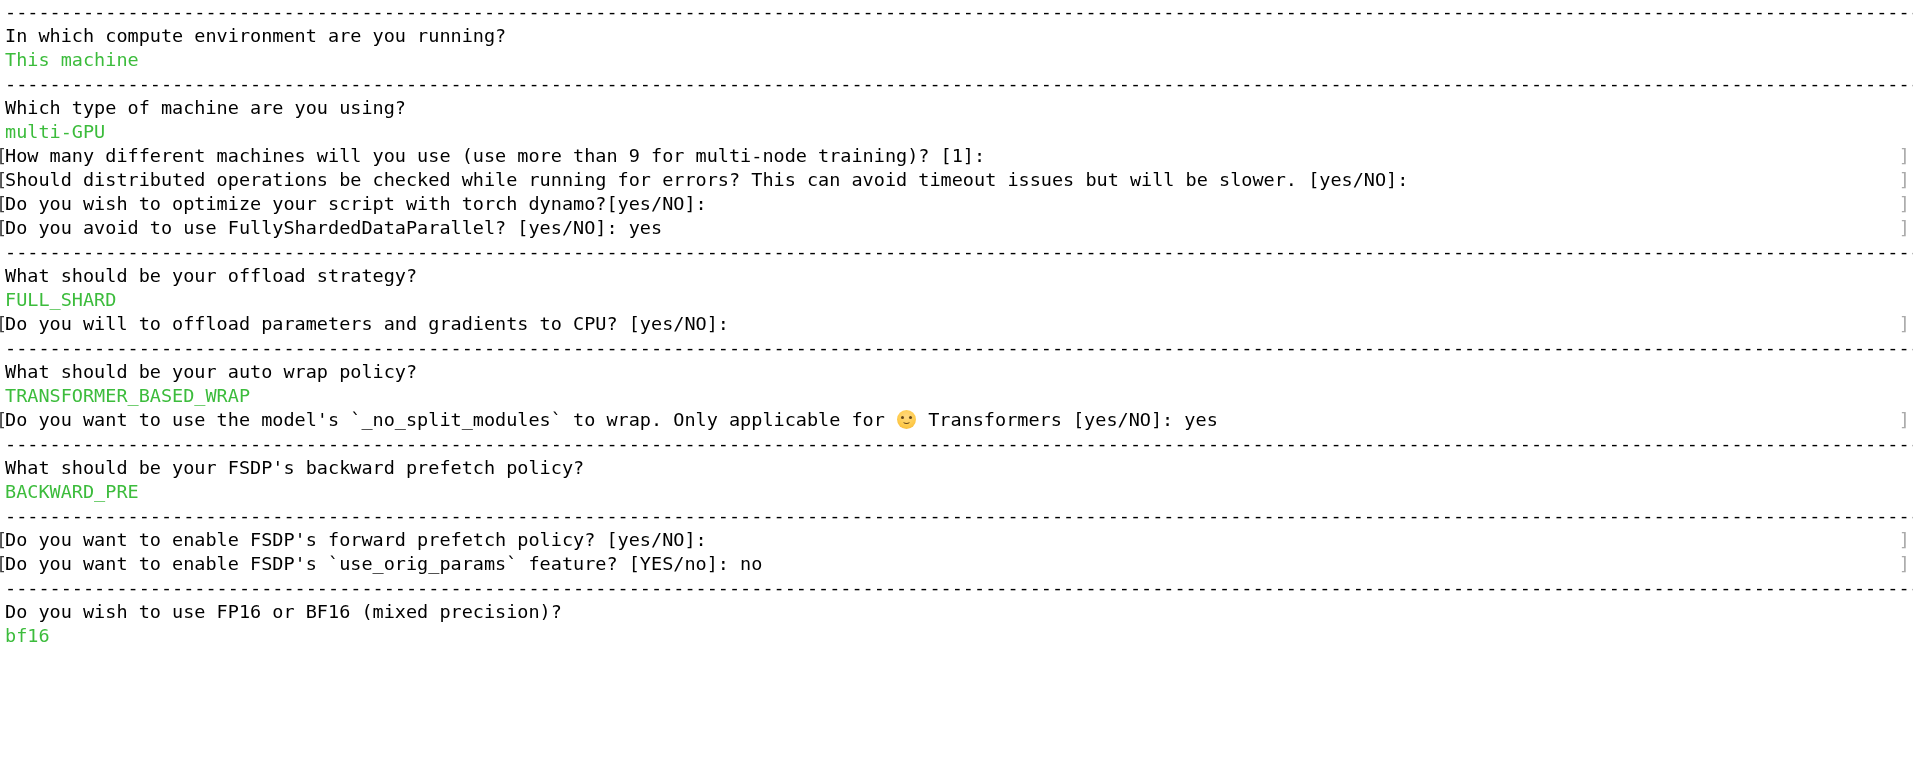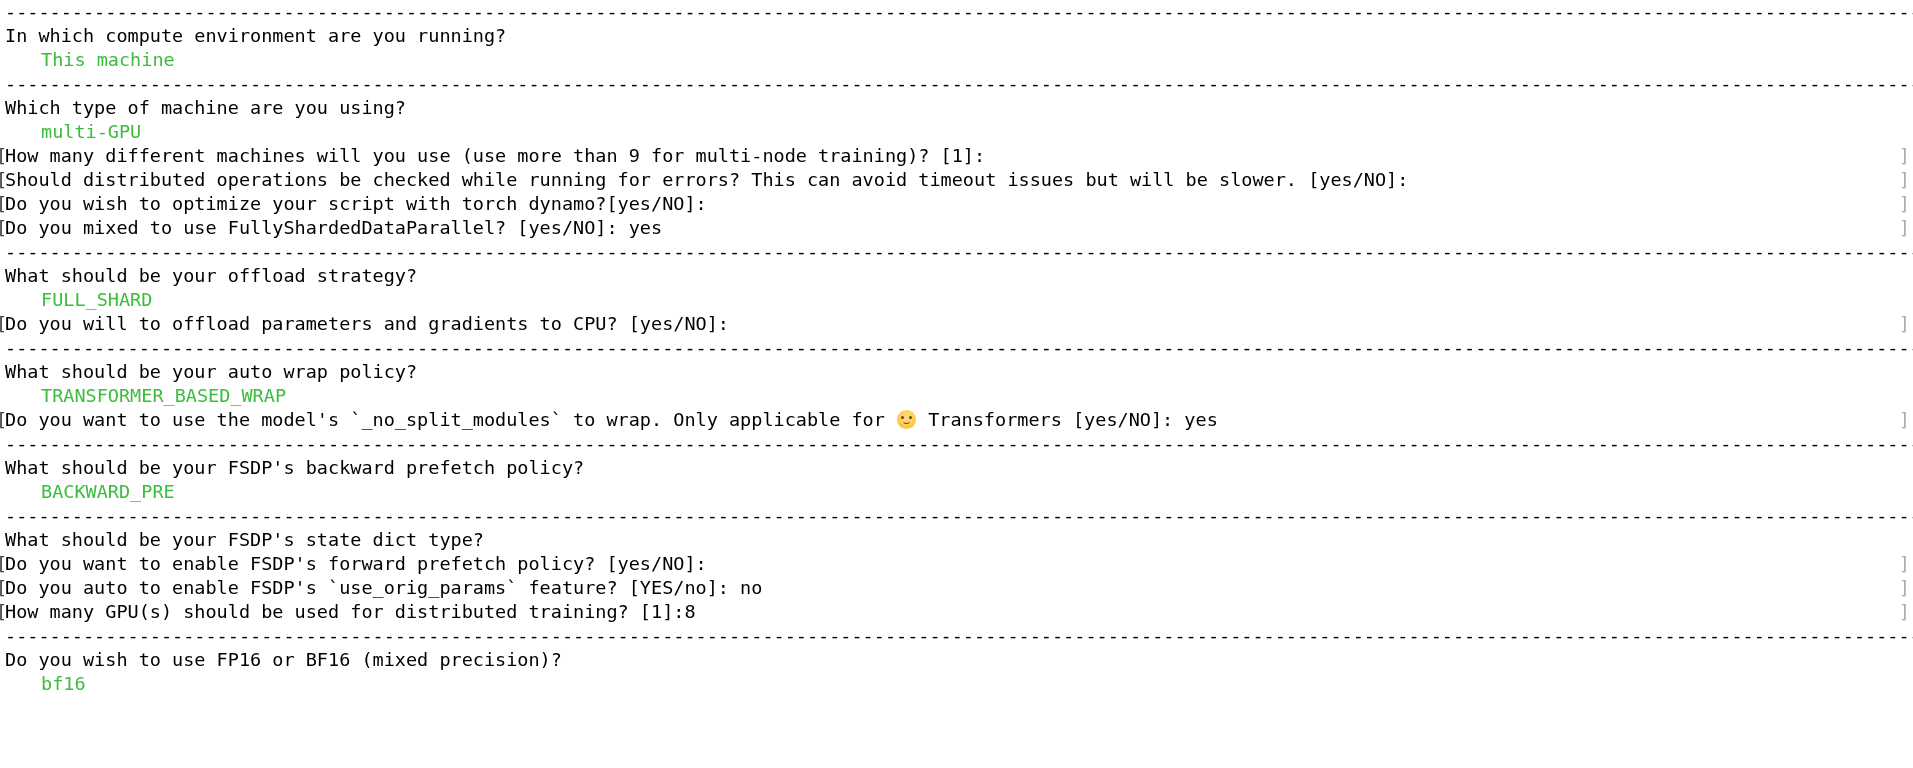--- a/index.html
+++ b/index.html
@@ -27,21 +27,21 @@
     height:24px;
     padding-left:5px;
     white-space:pre;
     overflow:visible;
   }
   .line.separator{
     overflow:hidden;
     letter-spacing:0;
     color:var(--text);
   }
-  .line.answer{ color:var(--answer);margin-left:36px; }
+  .line.answer{ color:var(--answer); }
   .line.prompt::before{
     content:"[";
     position:absolute;
     left:-4px;top:0;
     color:var(--leftbar);
   }
   .line.prompt::after{
     content:"]";
     position:absolute;
     right:3px;top:0;
@@ -84,34 +84,32 @@
   <div id="lines">
       <div class="line separator"><span class="txt">----------------------------------------------------------------------------------------------------------------------------------------------------------------------------</span></div>
       <div class="line question"><span class="txt">In which compute environment are you running?</span></div>
       <div class="line answer"><span class="txt">This machine</span></div>
       <div class="line separator"><span class="txt">----------------------------------------------------------------------------------------------------------------------------------------------------------------------------</span></div>
       <div class="line question"><span class="txt">Which type of machine are you using?</span></div>
       <div class="line answer"><span class="txt">multi-GPU</span></div>
       <div class="line prompt"><span class="txt">How many different machines will you use (use more than 9 for multi-node training)? [1]:</span></div>
       <div class="line prompt"><span class="txt">Should distributed operations be checked while running for errors? This can avoid timeout issues but will be slower. [yes/NO]:</span></div>
       <div class="line prompt"><span class="txt">Do you wish to optimize your script with torch dynamo?[yes/NO]:</span></div>
-      <div class="line prompt"><span class="txt">Do you mixed to use FullyShardedDataParallel? [yes/NO]: yes</span></div>
+      <div class="line prompt"><span class="txt">Do you avoid to use FullyShardedDataParallel? [yes/NO]: yes</span></div>
       <div class="line separator"><span class="txt">----------------------------------------------------------------------------------------------------------------------------------------------------------------------------</span></div>
       <div class="line question"><span class="txt">What should be your offload strategy?</span></div>
       <div class="line answer"><span class="txt">FULL_SHARD</span></div>
       <div class="line prompt"><span class="txt">Do you will to offload parameters and gradients to CPU? [yes/NO]:</span></div>
       <div class="line separator"><span class="txt">----------------------------------------------------------------------------------------------------------------------------------------------------------------------------</span></div>
       <div class="line question"><span class="txt">What should be your auto wrap policy?</span></div>
       <div class="line answer"><span class="txt">TRANSFORMER_BASED_WRAP</span></div>
       <div class="line prompt"><span class="txt">Do you want to use the model's `_no_split_modules` to wrap. Only applicable for <span class="hug"></span> Transformers [yes/NO]: yes</span></div>
       <div class="line separator"><span class="txt">----------------------------------------------------------------------------------------------------------------------------------------------------------------------------</span></div>
       <div class="line question"><span class="txt">What should be your FSDP's backward prefetch policy?</span></div>
       <div class="line answer"><span class="txt">BACKWARD_PRE</span></div>
       <div class="line separator"><span class="txt">----------------------------------------------------------------------------------------------------------------------------------------------------------------------------</span></div>
-      <div class="line question"><span class="txt">What should be your FSDP's state dict type?</span></div>
       <div class="line prompt"><span class="txt">Do you want to enable FSDP's forward prefetch policy? [yes/NO]:</span></div>
-      <div class="line prompt"><span class="txt">Do you auto to enable FSDP's `use_orig_params` feature? [YES/no]: no</span></div>
-      <div class="line prompt"><span class="txt">How many GPU(s) should be used for distributed training? [1]:8</span></div>
+      <div class="line prompt"><span class="txt">Do you want to enable FSDP's `use_orig_params` feature? [YES/no]: no</span></div>
       <div class="line separator"><span class="txt">----------------------------------------------------------------------------------------------------------------------------------------------------------------------------</span></div>
       <div class="line question"><span class="txt">Do you wish to use FP16 or BF16 (mixed precision)?</span></div>
       <div class="line answer"><span class="txt">bf16</span></div>
     </div>
 </div>
 
 </body></html>

